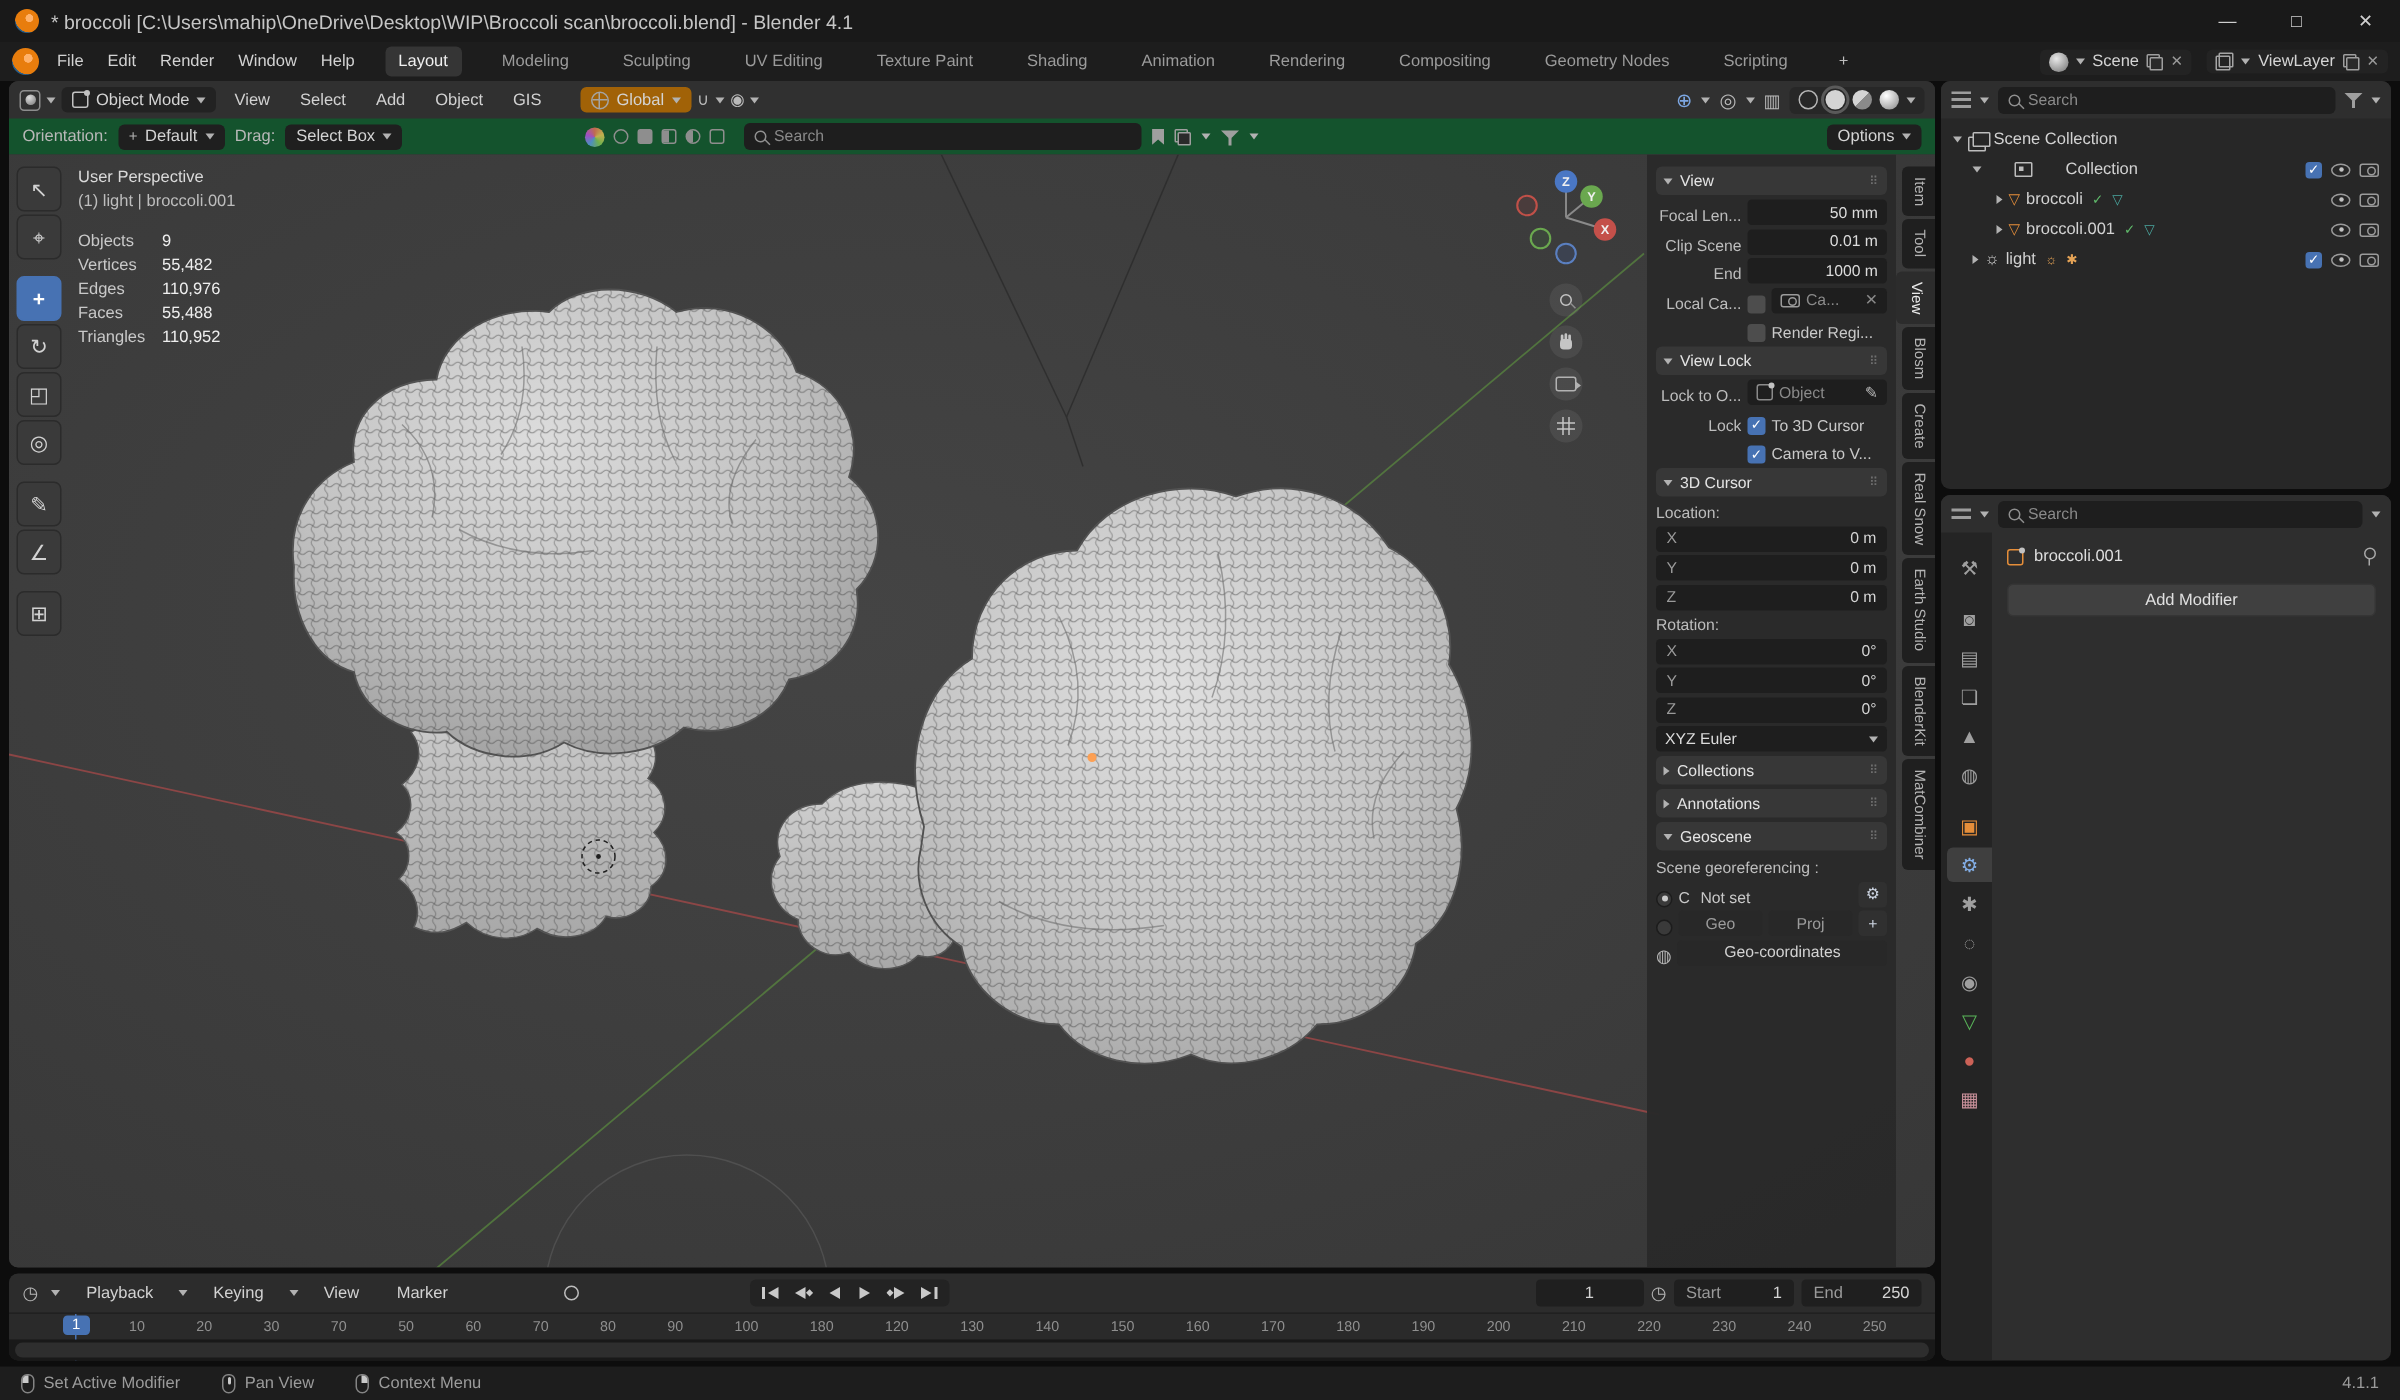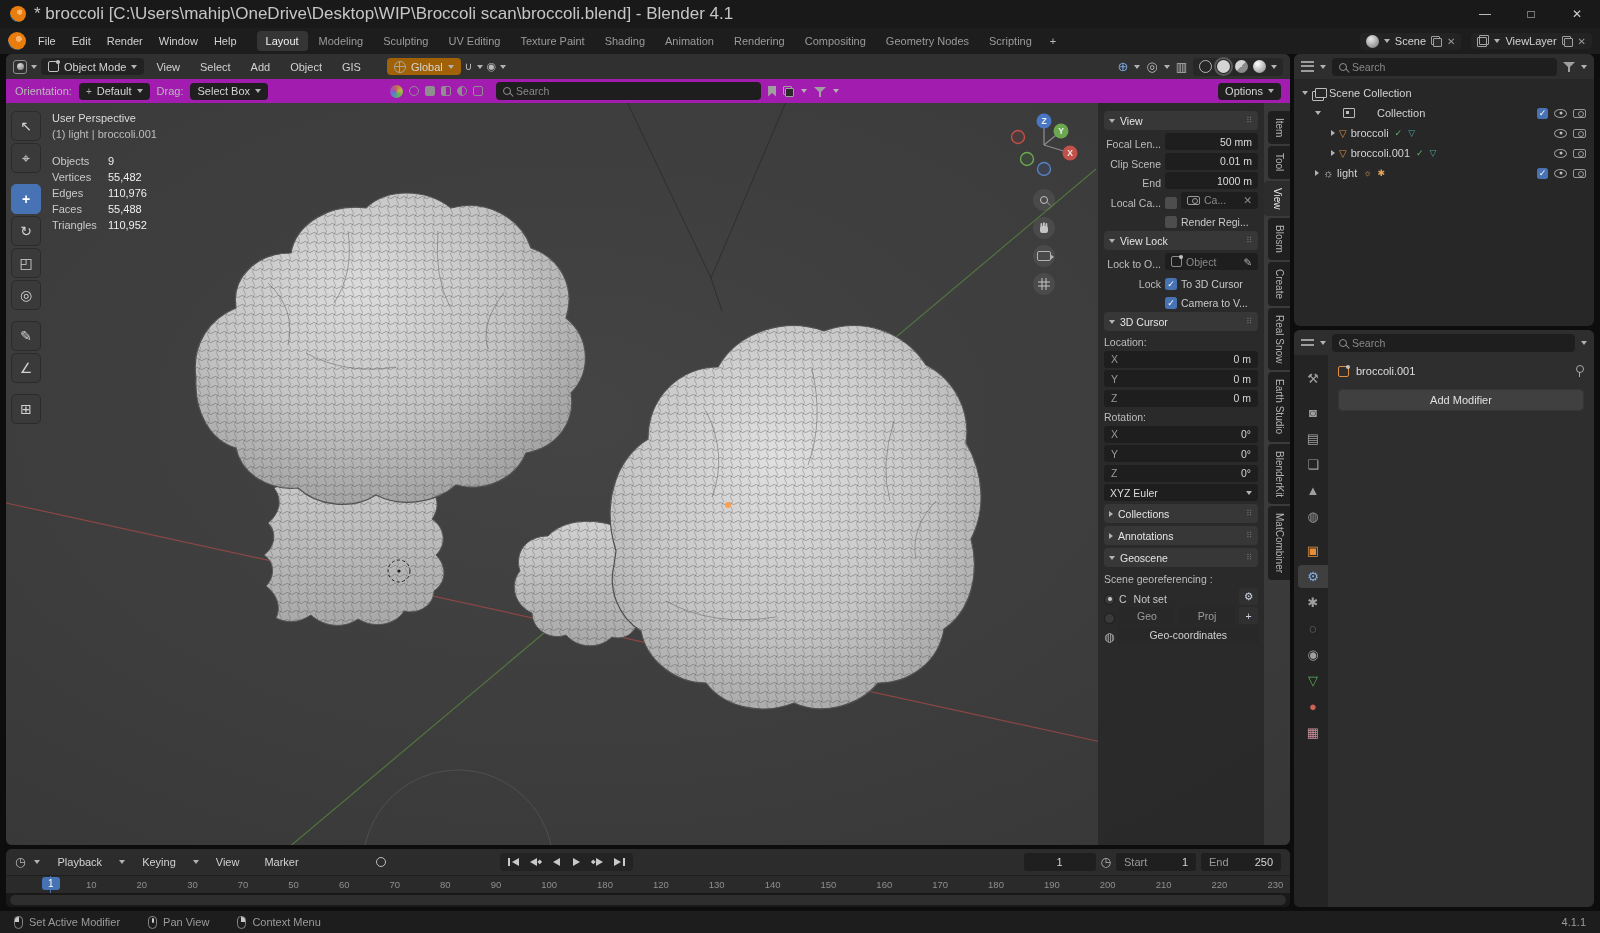--- a/index.html
+++ b/index.html
@@ -1,38 +1,38 @@
 <!DOCTYPE html>
 <html><head>
 <meta charset="utf-8">
 <style>
   *{margin:0;padding:0;box-sizing:border-box;}
   html,body{width:1600px;height:933px;overflow:hidden;}
   body{font-family:"Liberation Sans","DejaVu Sans",sans-serif;font-size:11px;color:#d4d4d4;background:#0d0d0d;}
   .titlebar{height:28px;background:#191919;display:flex;align-items:center;gap:8px;padding-left:10px;}
   .blogo{width:16px;height:16px;border-radius:50%;background:radial-gradient(circle at 60% 38%,#ffb26b 0 18%,#e87d0d 20% 68%,#2a5f8a 70% 100%);display:inline-block;flex-shrink:0;}
-  .titlebar .title{color:#c6c6c6;font-size:17px;white-space:nowrap;}
+  .titlebar .title{color:#c6c6c6;font-size:13px;white-space:nowrap;}
   .winbtns{margin-left:auto;display:flex;height:100%;}
   .winbtn{width:46px;display:flex;align-items:center;justify-content:center;color:#cfcfcf;font-size:12px;}
   .topbar{height:26px;background:#1d1d1d;display:flex;align-items:center;padding:0 8px;}
   .menu-item{padding:3px 8px;border-radius:4px;color:#d2d2d2;cursor:default;}
-  .ws-tabs{display:flex;margin-left:12px;gap:2px;align-items:center;}
+  .ws-tabs{display:flex;margin-left:12px;gap:18px;align-items:center;}
   .ws-tab{padding:4px 9px;border-radius:4px;color:#9b9b9b;white-space:nowrap;}
   .ws-tab.active{background:#353535;color:#f0f0f0;}
   .ws-add{padding:2px 7px;color:#bdbdbd;}
   .topbar-right{margin-left:auto;display:flex;gap:10px;align-items:center;}
   .tb-widget{display:flex;align-items:center;gap:5px;background:#232323;border-radius:4px;padding:2px 6px;}
   .cv{width:0;height:0;border-left:3.5px solid transparent;border-right:3.5px solid transparent;border-top:4px solid #b2b2b2;display:inline-block;}
   .cvr{width:0;height:0;border-top:3.5px solid transparent;border-bottom:3.5px solid transparent;border-left:4px solid #b2b2b2;display:inline-block;}
   .main{display:flex;gap:4px;padding:0 6px 4px 6px;height:857px;}
   .left-col{flex:1;display:flex;flex-direction:column;gap:4px;min-width:0;}
   .right-col{width:300px;display:flex;flex-direction:column;gap:4px;}
   .vp-editor{flex:1;display:flex;flex-direction:column;border-radius:6px;overflow:hidden;background:#303030;}
   .vp-header{height:25px;background:#303030;display:flex;align-items:center;gap:4px;padding:0 7px;}
-  .vp-tools{height:24px;background:#a21caf;display:flex;align-items:center;gap:7px;padding:0 9px;}
+  .vp-tools{height:24px;background:#14532d;display:flex;align-items:center;gap:7px;padding:0 9px;}
   .dropdown{display:flex;align-items:center;gap:5px;background:#a16207;border-radius:4px;padding:2.5px 7px;white-space:nowrap;}
   .vp-tools .dropdown{background:#1f1f1f;}
   .lbl{color:#b9b9b9;white-space:nowrap;}
   .canvas{flex:1;position:relative;background:radial-gradient(ellipse at 44% 42%,#444444 0%,#3d3d3d 55%,#373737 100%);overflow:hidden;}
   .scene-svg{position:absolute;inset:0;width:100%;height:100%;}
   .tbar{position:absolute;left:5px;top:8px;display:flex;flex-direction:column;gap:2px;z-index:4;}
   .tbar .gap{height:7px;}
   .tool-btn{width:30px;height:30px;background:#3a3a3a;border:1px solid #2b2b2b;border-radius:5px;display:flex;align-items:center;justify-content:center;font-size:14px;color:#d2d2d2;}
   .tool-btn.active{background:#4772b3;border-color:#4772b3;color:#fff;}
   .vp-overlay{position:absolute;left:46px;top:7px;z-index:3;line-height:16px;}
@@ -85,21 +85,21 @@
   .tl-header{height:26px;background:#2c2c2c;display:flex;align-items:center;gap:9px;padding:0 9px;}
   .tl-transport{display:flex;gap:3px;margin-left:105px;align-items:center;background:#232323;border-radius:4px;padding:2px 5px;}
   .tp{width:18px;height:14px;display:flex;align-items:center;justify-content:center;border-radius:3px;}
   .tl-right{margin-left:auto;display:flex;gap:5px;align-items:center;}
   .tl-field{background:#1f1f1f;border-radius:3px;height:18px;display:flex;align-items:center;justify-content:space-between;padding:0 8px;width:80px;}
   .tl-field.c{justify-content:center;width:72px;}
   .tl-field .fl{color:#9a9a9a;margin-right:6px;}
   .tl-ruler{height:18px;position:relative;background:#2a2a2a;border-top:1px solid #202020;}
   .chip{position:absolute;left:36px;top:1px;background:#4772b3;color:#fff;border-radius:3px;padding:1px 6px;font-size:10px;z-index:2;}
   .playline{position:absolute;left:44px;top:0;bottom:-14px;width:1px;background:#4772b3;}
-  .ruler-labels{position:absolute;left:80px;right:32px;top:3px;display:flex;justify-content:space-between;color:#8f8f8f;font-size:9.5px;gap:40px;}
+  .ruler-labels{position:absolute;left:80px;right:32px;top:3px;display:flex;justify-content:space-between;color:#8f8f8f;font-size:9.5px;}
   .tl-scroll{flex:1;background:#191919;position:relative;}
   .tl-bar{position:absolute;left:4px;right:4px;top:2px;bottom:2px;background:#2e2e2e;border-radius:5px;}
   .statusbar{height:22px;display:flex;align-items:center;gap:28px;padding:0 14px;background:#1d1d1d;color:#9b9b9b;}
   .sb-item{display:flex;align-items:center;gap:6px;}
   .version{margin-left:auto;color:#9b9b9b;}
   
   .mouse{width:9px;height:13px;border:1px solid #848484;border-radius:4px 4px 4.5px 4.5px;position:relative;display:inline-block;}
   .mouse::before{content:"";position:absolute;background:#c9c9c9;}
   .mouse.left::before{left:0;top:0;width:4px;height:5px;border-radius:3px 0 0 0;}
   .mouse.mid::before{left:2.5px;top:1px;width:2.5px;height:5px;border-radius:2px;}

